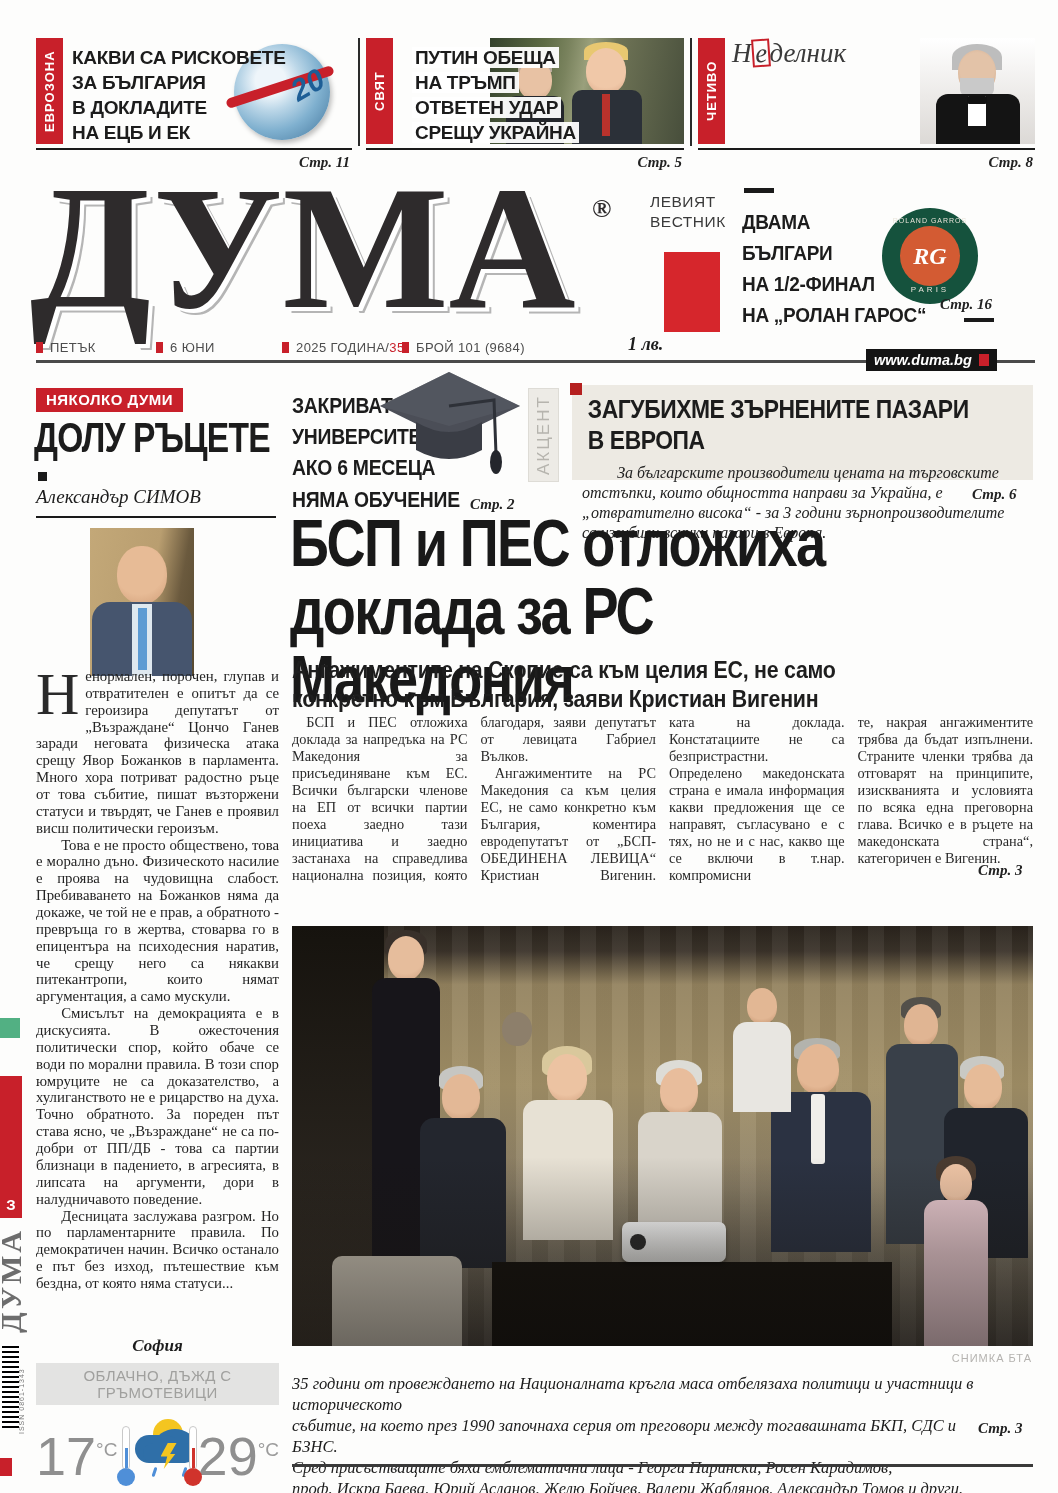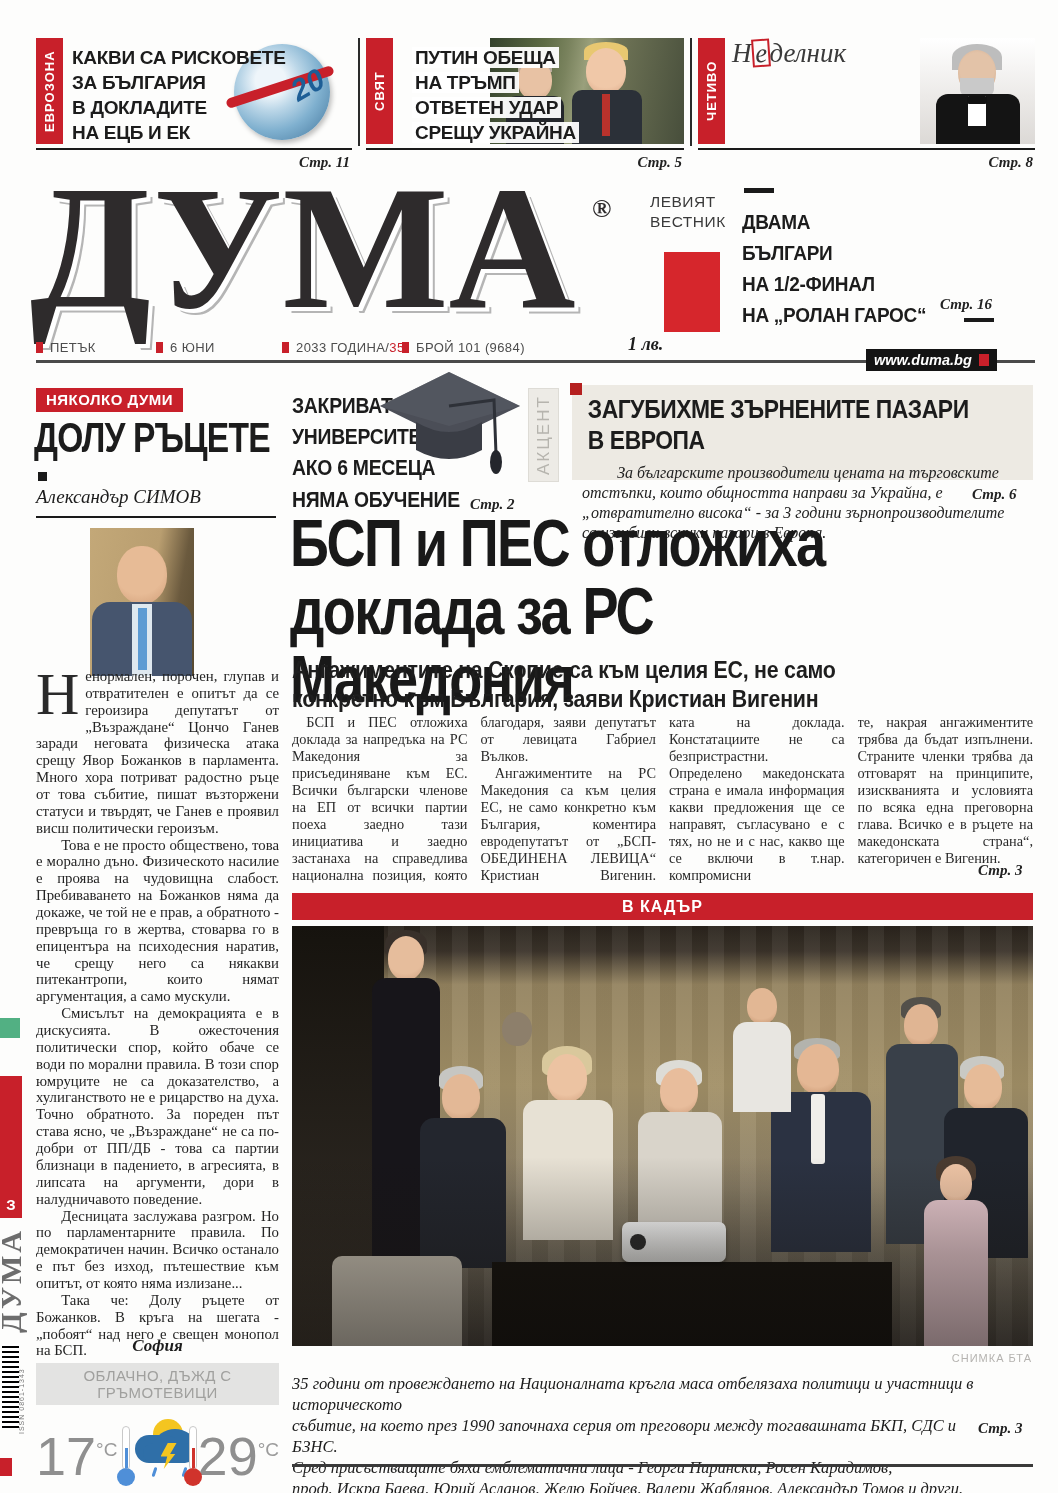--- a/index.html
+++ b/index.html
@@ -251,27 +251,32 @@
   <div class="tagline preline">ЛЕВИЯТ
 ВЕСТНИК</div>
   <div class="mast-red-square"></div>
 
   <div class="promo">
     <div class="promo-dash"></div>
     <div class="promo-title">ДВАМА
 БЪЛГАРИ
 НА 1/2-ФИНАЛ
 НА „РОЛАН ГАРОС“</div>
+    <div class="rg-logo">
+      <div class="rg-top">ROLAND GARROS</div>
+      <div class="rg-inner">RG</div>
+      <div class="rg-paris">PARIS</div>
+    </div>
     <div class="promo-page pageref">Стр. 16</div>
     <div class="promo-underline"></div>
   </div>
 
   <div class="d-item" style="left:36px;">ПЕТЪК</div>
   <div class="d-item" style="left:156px;">6 ЮНИ</div>
-  <div class="d-item" style="left:282px;"><span>2033 ГОДИНА/</span><span class="d-red">35</span></div>
+  <div class="d-item" style="left:282px;"><span>2025 ГОДИНА/</span><span class="d-red">35</span></div>
   <div class="d-item" style="left:402px;">БРОЙ 101 (9684)</div>
   <div class="d-price">1 лв.</div>
   <div class="main-rule"></div>
   <div class="site-box">
       <span>www.duma.bg</span>
       <i></i>
     </div>
 
   <div class="rubric-badge">НЯКОЛКО ДУМИ</div>
   <div class="opinion-title">ДОЛУ РЪЦЕТЕ</div>
@@ -281,22 +286,21 @@
   <div class="opinion-photo">
     <div class="op-head"></div>
     <div class="op-body"></div>
     <div class="op-shirt"></div>
     <div class="op-tie"></div>
   </div>
   <div class="opinion-body">
     <p><span class="dropcap">Н</span><span>енормален, порочен, глупав и отвратителен е опитът да се героизира депутатът от „Възраждане“ Цончо Ганев заради неговата физическа атака срещу Явор Божанков в парламента. Много хора потриват радостно ръце от това събитие, пишат възторжени статуси и твърдят, че Ганев е проявил висш политически героизъм.</span></p>
     <p>Това е не просто обществено, това е морално дъно. Физическото насилие е проява на чудовищна слабост. Пребиваването на Божанков няма да докаже, че той не е прав, а обратното - превръща го в жертва, стоварва го в епицентъра на психодесния наратив, че срещу него са някакви питекантропи, които нямат аргументация, а само мускули.</p>
     <p>Смисълът на демокрацията е в дискусията. В ожесточения политически спор, който обаче се води по морални правила. В този спор юмруците не са доказателство, а хулиганството не е рицарство на духа. Точно обратното. За пореден път става ясно, че „Възраждане“ не са по-добри от ПП/ДБ - това са партии близнаци в падението, в агресията, в липсата на аргументи, дори в налудничавото поведение.</p>
-    <p>Десницата заслужава разгром. Но по парламентарните правила. По демократичен начин. Всичко останало е път без изход, пътешествие към опитът, от която няма излизане...</p>
-    <p>Така че: Долу ръцете от Божанков. В кръга на шегата - „побоят“ над него е свещен монопол на БСП.</p>
+    <p>Десницата заслужава разгром. Но по парламентарните правила. По демократичен начин. Всичко останало е път без изход, пътешествие към бездна, от която няма статуси...</p>
   </div>
 
   <div class="weather">
     <div class="w-city">София</div>
     <div class="w-bar">ОБЛАЧНО, ДЪЖД С ГРЪМОТЕВИЦИ</div>
     <div class="w-row">
       <div class="w-temp"><span>17</span><sup>°C</sup></div>
       <div class="thermo t-cold">
           <div class="stem"></div>
           <div class="fill"></div>
@@ -351,21 +355,20 @@
 конкретно към България, заяви Кристиан Вигенин</div>
   <div class="columns">
     <div class="col"> БСП и ПЕС отложиха доклада за напредъка на РС Македония за присъединяване към ЕС. Всички български членове на ЕП от всички партии поеха заедно тази инициатива и заедно застанаха на справедлива национална позиция, която отстоява българския национален интерес, за което им</div>
     <div class="col">благодаря, заяви депутатът от левицата Габриел Вълков.
  Ангажиментите на РС Македония са към целия ЕС, не само конкретно към България, коментира евродепутатът от „БСП-ОБЕДИНЕНА ЛЕВИЦА“ Кристиан Вигенин. „Изразихме своите съмнения по отношение на процедурите в подготов-</div>
     <div class="col">ката на доклада. Констатациите не са безпристрастни. Определено македонската страна е имала информация какви предложения ще се направят, съгласувано е с тях, но не и с нас, какво ще се включи в т.нар. компромисни предложения“, подчерта той. „Колкото и да опростяваме процедури-</div>
     <div class="col">те, накрая ангажиментите трябва да бъдат изпълнени. Страните членки трябва да отговарят на принципите, изискванията и условията по всяка една преговорна глава. Всичко е в ръцете на македонската страна“, категоричен е Вигенин.</div>
   </div>
   <div class="main-page pageref">Стр. 3</div>
 
-  <div class="photo-rubric">В КАДЪР</div>
   <div class="news-photo">
     <div class="wood"></div>
     <div class="ph-dark-left"></div>
 
     <div class="pp" style="left:96px;top:10px;">
       <div class="hair" style="left:-3px;top:-6px;width:42px;height:26px;background:#38302a;"></div>
       <div class="h" style="left:0;top:0;width:36px;height:44px;background:radial-gradient(circle at 48% 42%,#e6bd9c 60%,#c99c7c);"></div>
       <div class="b" style="left:-16px;top:42px;width:68px;height:320px;background:#17151a;"></div>
     </div>
 

